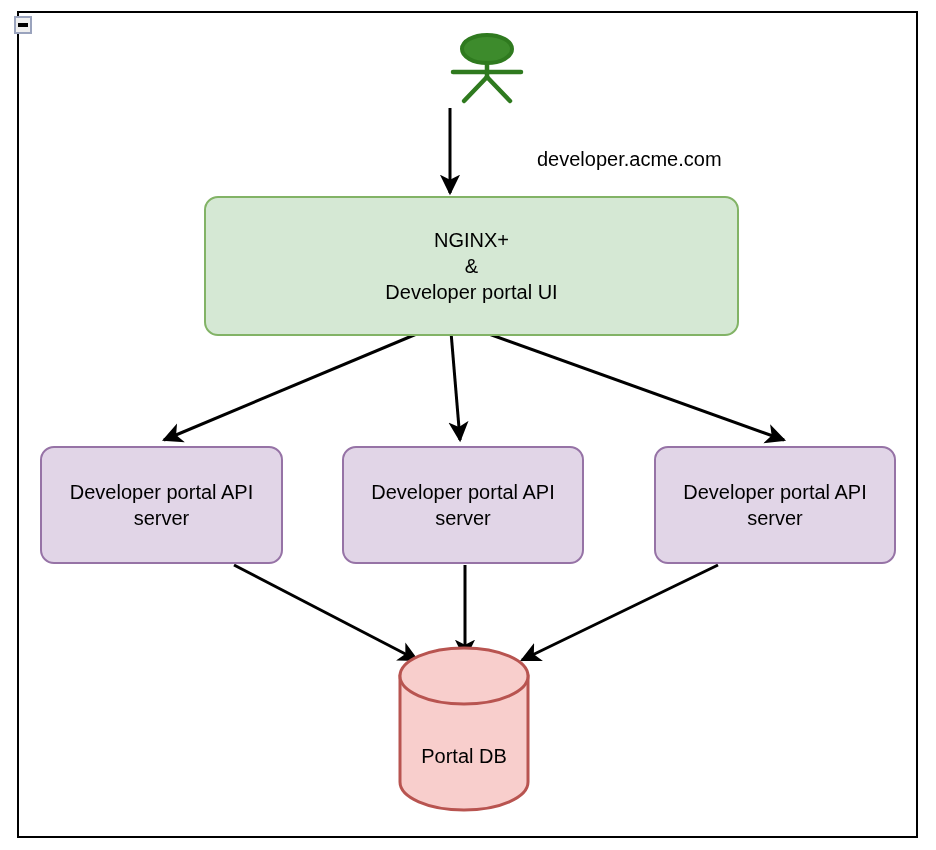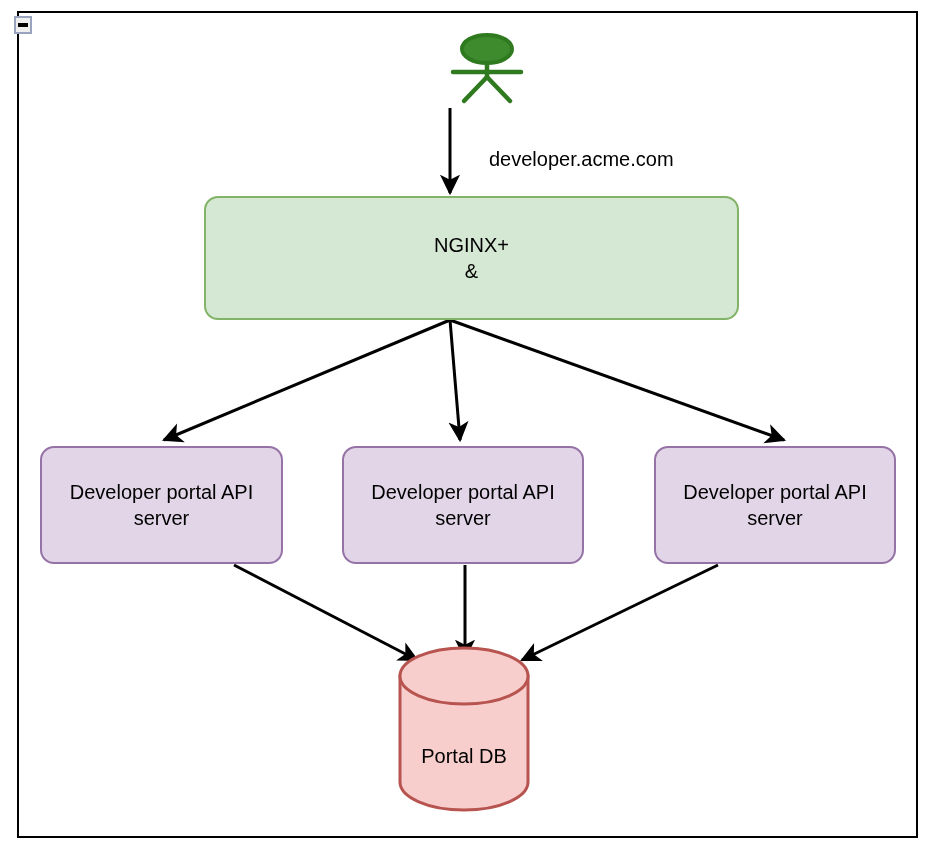--- a/index.html
+++ b/index.html
@@ -80,20 +80,21 @@
     border: 2px solid #9673a6;
     border-radius: 14px;
     font-size: 20px;
     padding: 0 24px;
   }
   .edge-label {
     position: absolute;
     color: #000000;
     font-size: 20px;
     white-space: nowrap;
+    margin-left: 48px;
   }
   .db-label {
     position: absolute;
     color: #000000;
     font-size: 20px;
     white-space: nowrap;
     text-align: center;
   }
   .node-line { display: block; }
 </style>
@@ -132,24 +133,25 @@
     <line x1="234" y1="565" x2="417" y2="660" stroke="#000000" stroke-width="3" marker-end="url(#arrowblk)"></line>
     <line x1="465" y1="565" x2="465" y2="658" stroke="#000000" stroke-width="3" marker-end="url(#arrowblk)"></line>
     <line x1="718" y1="565" x2="522" y2="660" stroke="#000000" stroke-width="3" marker-end="url(#arrowblk)"></line>
 
     <g>
       <path d="M 400 676 L 400 782 A 64 28 0 0 0 528 782 L 528 676 Z" fill="#f8cecc" stroke="#b85450" stroke-width="3"></path>
       <ellipse cx="464" cy="676" rx="64" ry="28" fill="#f8cecc" stroke="#b85450" stroke-width="3"></ellipse>
     </g>
   </svg>
 
-  <div class="node node-green" style="left:204px; top:196px; width:535px; height:124px;">
+  <div class="node node-green" style="left:204px; top:196px; width:535px; height:140px;">
     <div>
       <span class="node-line">NGINX+</span>
       <span class="node-line">&amp;</span>
+      <span class="node-line">Developer portal UI</span>
     </div>
   </div>
 
   <div class="edge-label" style="left:489px; top:148px;">developer.acme.com</div>
 
 
   <div class="node node-purple" style="left:40px; top:446px; width:243px; height:118px;">
     <span>Developer portal API server</span>
   </div>
 

